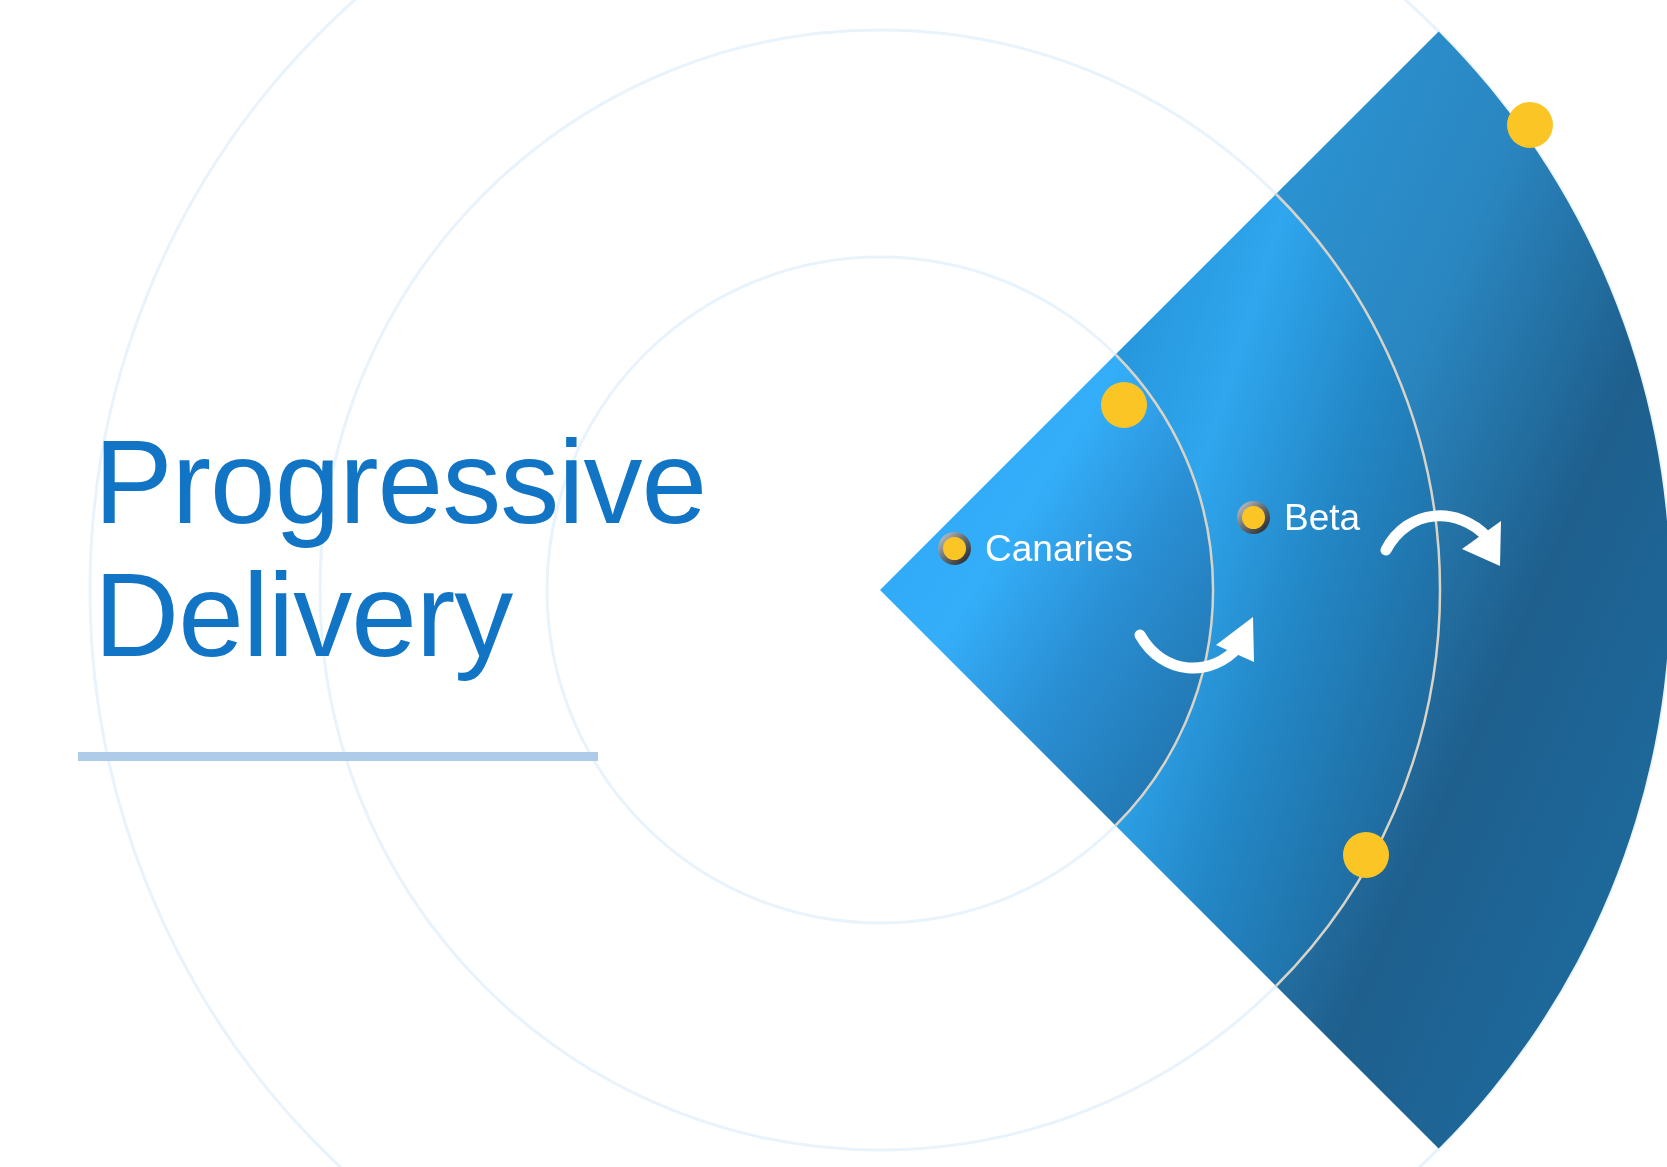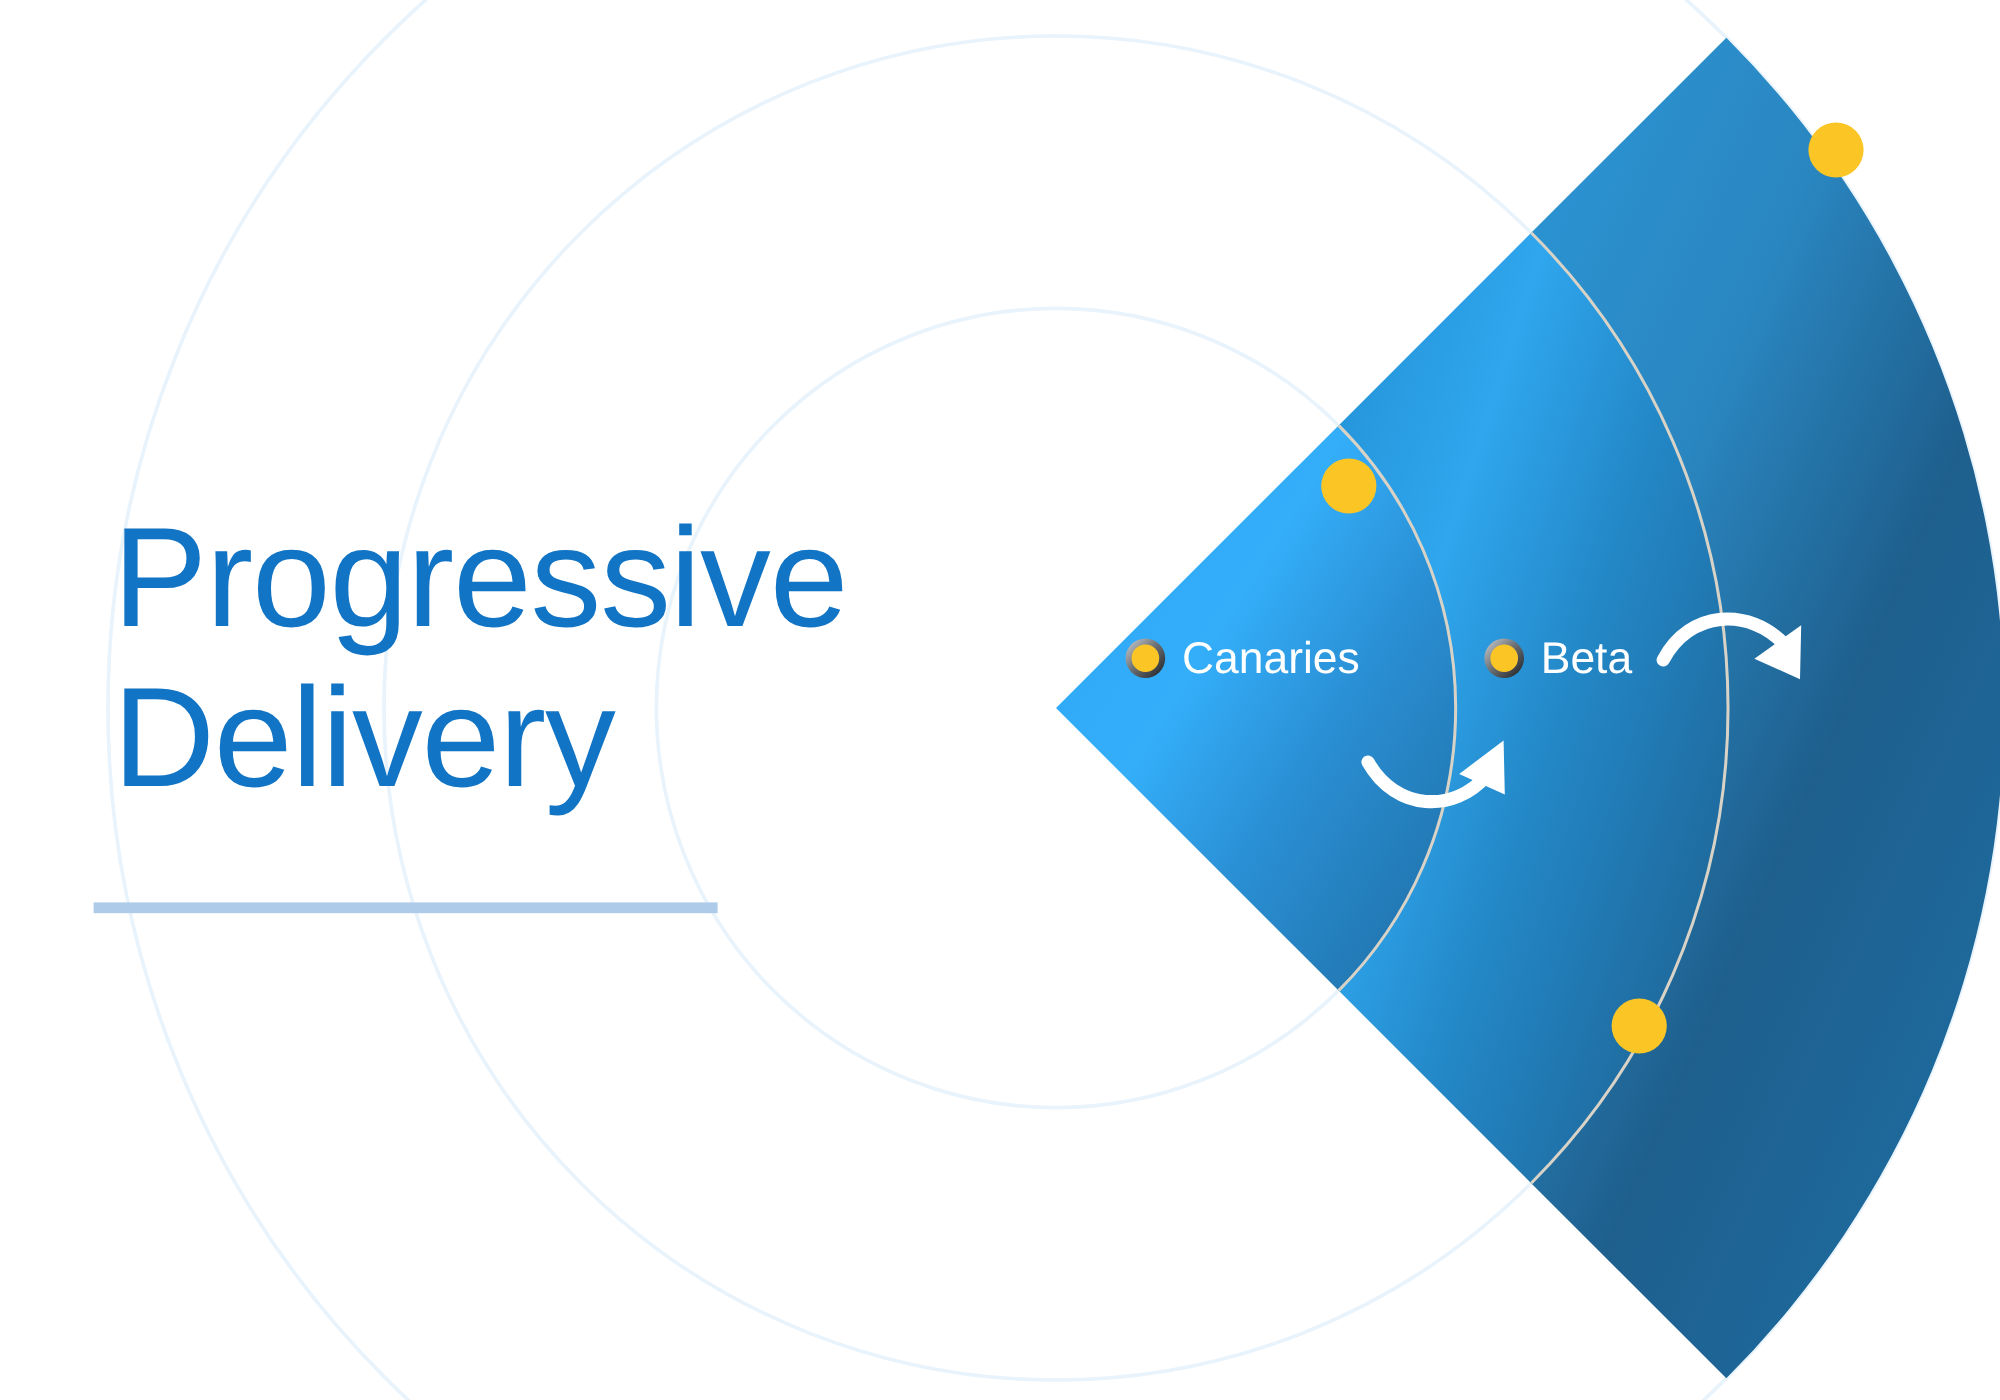--- a/index.html
+++ b/index.html
@@ -80,21 +80,21 @@
     content: "";
     position: absolute;
     left: 5px;
     top: 5px;
     width: 23px;
     height: 23px;
     border-radius: 50%;
     background: #fbc625;
   }
   #label-canaries { left: 938px; top: 548px; transform: translateY(-50%); }
-  #label-beta     { left: 1209px; top: 548px; transform: translateY(-50%); padding-left: 28px; }
+  #label-beta     { left: 1209px; top: 517px; transform: translateY(-50%); padding-left: 28px; }
   #label-allusers { left: 1452px; top: 548px; transform: translateY(-50%); }
 </style>
 </head>
 <body>
 
 <div id="slide">
 
   <svg id="bg-layer" viewBox="0 0 1667 1167">
     <g fill="none" stroke="#e8f3fc" stroke-width="3">
       <circle cx="880" cy="590" r="333"></circle>

